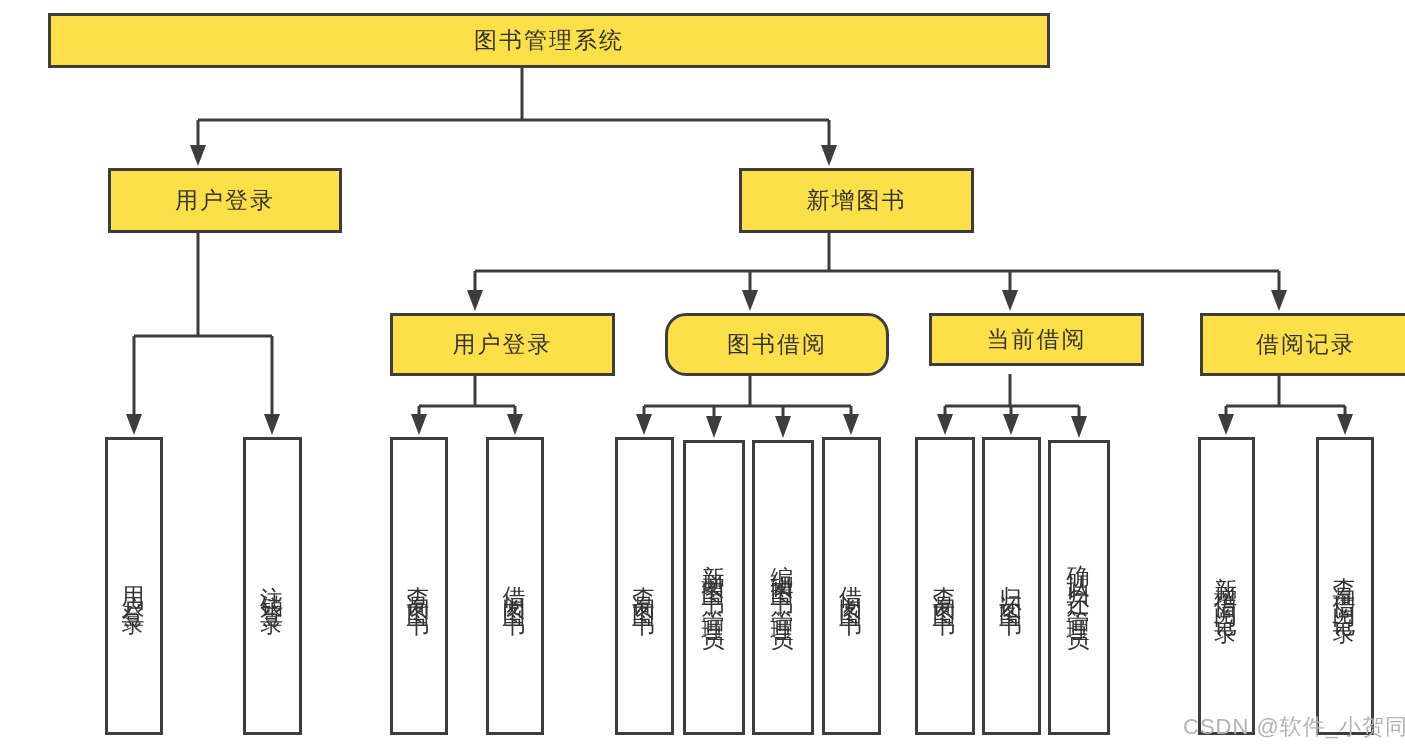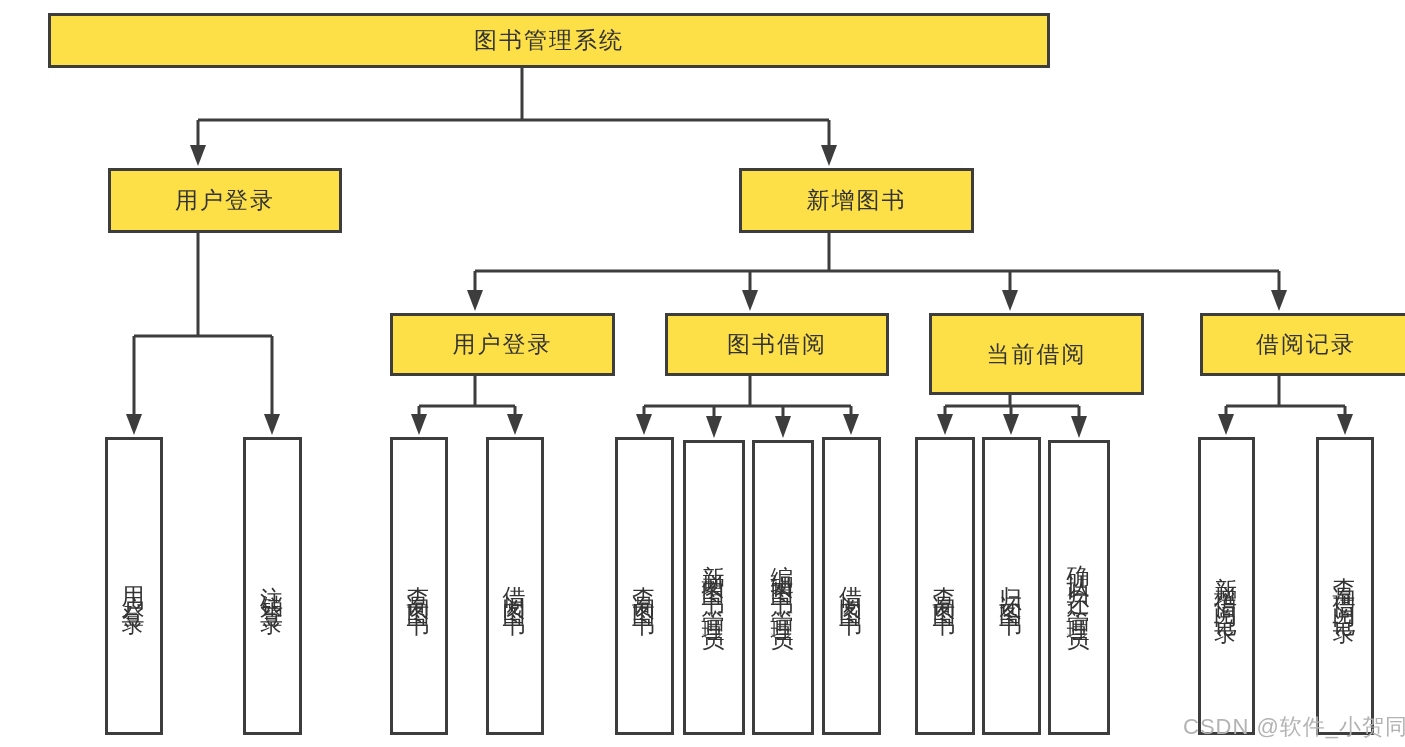--- a/index.html
+++ b/index.html
@@ -93,22 +93,22 @@
     <polygon points="1218,414 1234,414 1226,435"></polygon>
     <polygon points="1337,414 1353,414 1345,435"></polygon>
   </svg>
 
   <div class="box" style="left:21px;top:13px;width:1002px;height:55px;">图书管理系统</div>
 
   <div class="box" style="left:81px;top:168px;width:234px;height:65px;">用户登录</div>
   <div class="box" style="left:712px;top:168px;width:235px;height:65px;">新增图书</div>
 
   <div class="box" style="left:363px;top:313px;width:225px;height:63px;">用户登录</div>
-  <div class="box" style="left:638px;top:313px;width:224px;height:63px;">图书借阅</div>
-  <div class="box" style="left:902px;top:313px;width:215px;height:82px;">当前借阅</div>
+  <div class="box" style="left:638px;top:313px;width:224px;height:63px;border-radius:21px;">图书借阅</div>
+  <div class="box" style="left:902px;top:313px;width:215px;height:53px;">当前借阅</div>
   <div class="box" style="left:1173px;top:313px;width:212px;height:63px;">借阅记录</div>
 
   <div class="vbox" style="left:105px;top:437px;width:58px;height:298px;">用户登录</div>
   <div class="vbox" style="left:243px;top:437px;width:59px;height:298px;">注销登录</div>
 
   <div class="vbox" style="left:390px;top:437px;width:58px;height:298px;">查询图书</div>
   <div class="vbox" style="left:486px;top:437px;width:58px;height:298px;">借阅图书</div>
 
   <div class="vbox" style="left:615px;top:437px;width:59px;height:298px;">查询图书</div>
   <div class="vbox" style="left:683px;top:440px;width:62px;height:295px;">新增图书（管理员）</div>

